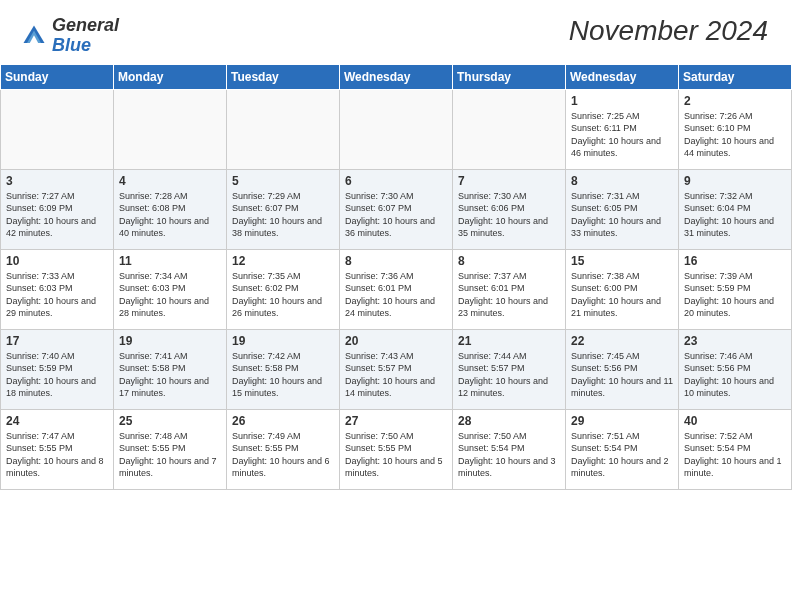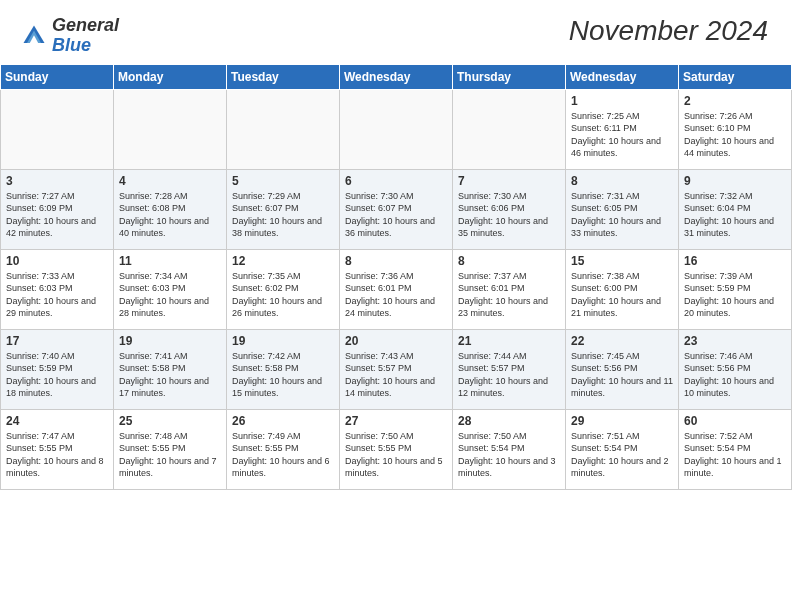--- a/index.html
+++ b/index.html
@@ -251,18 +251,18 @@
         </td>
         <td>
           <span class="day-num">28</span>
           <div class="day-info">Sunrise: 7:50 AM<br>Sunset: 5:54 PM<br>Daylight: 10 hours and 3 minutes.</div>
         </td>
         <td>
           <span class="day-num">29</span>
           <div class="day-info">Sunrise: 7:51 AM<br>Sunset: 5:54 PM<br>Daylight: 10 hours and 2 minutes.</div>
         </td>
         <td>
-          <span class="day-num">60</span>
+          <span class="day-num">40</span>
           <div class="day-info">Sunrise: 7:52 AM<br>Sunset: 5:54 PM<br>Daylight: 10 hours and 1 minute.</div>
         </td>
       </tr>
     </tbody>
 </table>
 
 </body></html>

